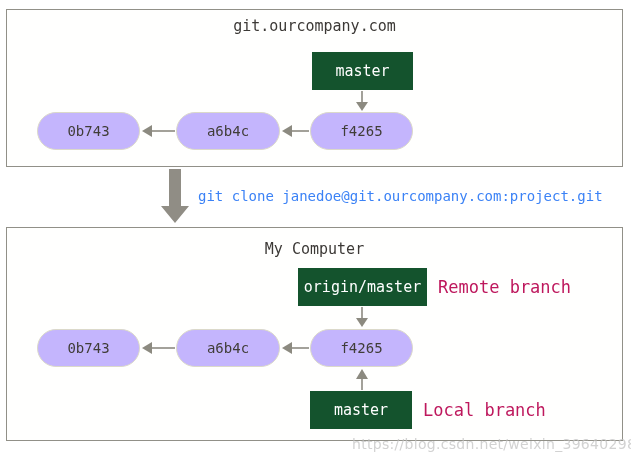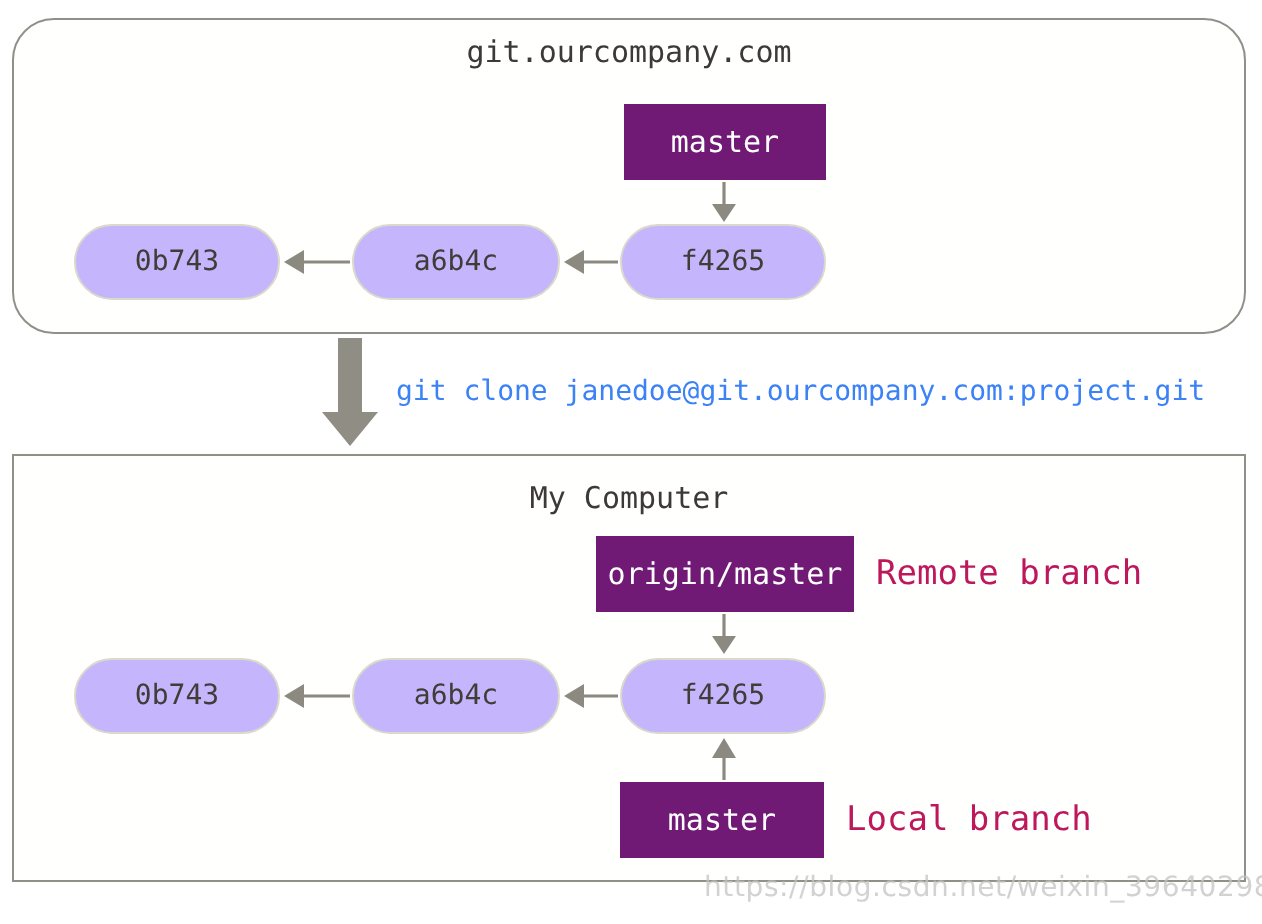--- a/index.html
+++ b/index.html
@@ -14,35 +14,35 @@
     background: #ffffff;
     overflow: hidden;
     font-family: "DejaVu Sans Mono", "Liberation Mono", monospace;
   }
   .repo-box {
     position: absolute;
     border: 1px solid #919088;
     background: #fffffe;
     box-sizing: border-box;
   }
-  .repo-box.server { left: 6px; top: 9px; width: 617px; height: 158px; border-radius: 21px; }
+  .repo-box.server { left: 6px; top: 9px; width: 617px; height: 158px; }
   .repo-box.local  { left: 6px; top: 227px; width: 617px; height: 214px; }
   .box-title {
     position: absolute;
     left: 0; right: 0;
     text-align: center;
     font-size: 15px;
     color: #3c3936;
     white-space: nowrap;
   }
   .box-title.server-title { top: 7px; }
   .box-title.local-title  { top: 12px; }
   .branch-badge {
     position: absolute;
-    background: #701a75;
+    background: #14532d;
     color: #ffffff;
     font-size: 15px;
     display: flex;
     align-items: center;
     justify-content: center;
     white-space: nowrap;
     box-sizing: border-box;
   }
   .badge-master-server { left: 312px; top: 52px;  width: 101px; height: 38px; }
   .badge-origin-master { left: 298px; top: 268px; width: 129px; height: 38px; }

